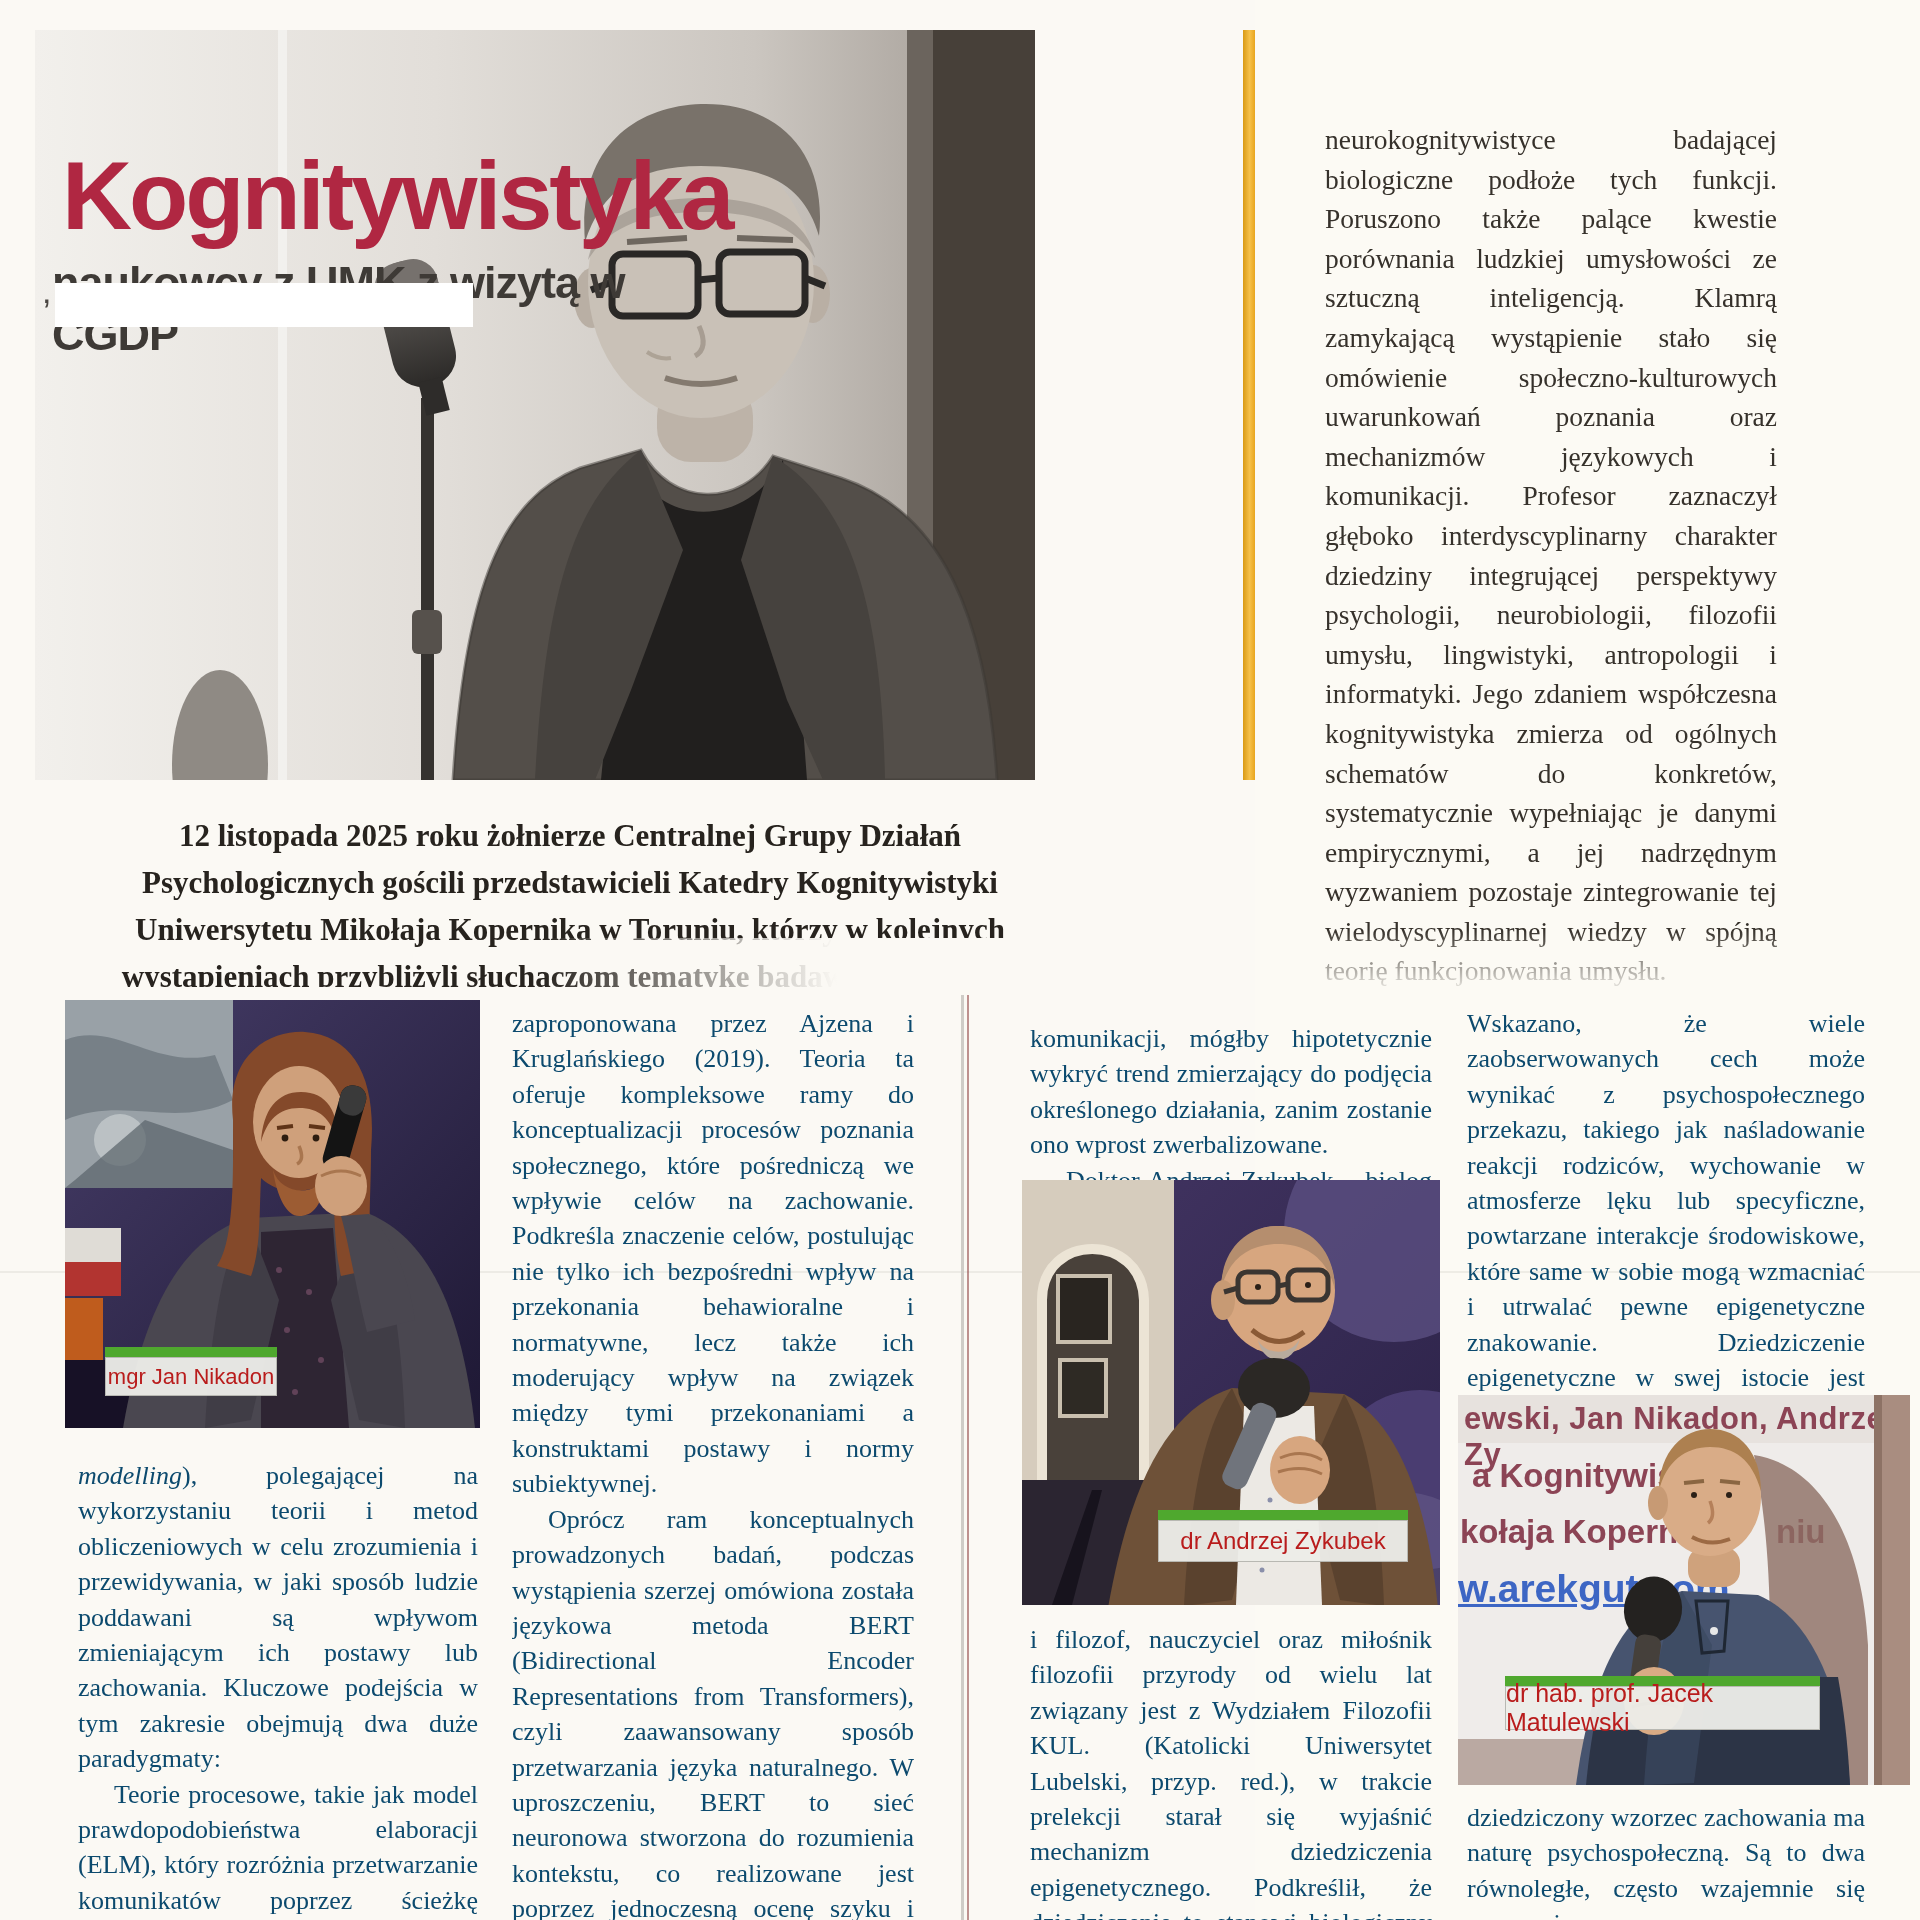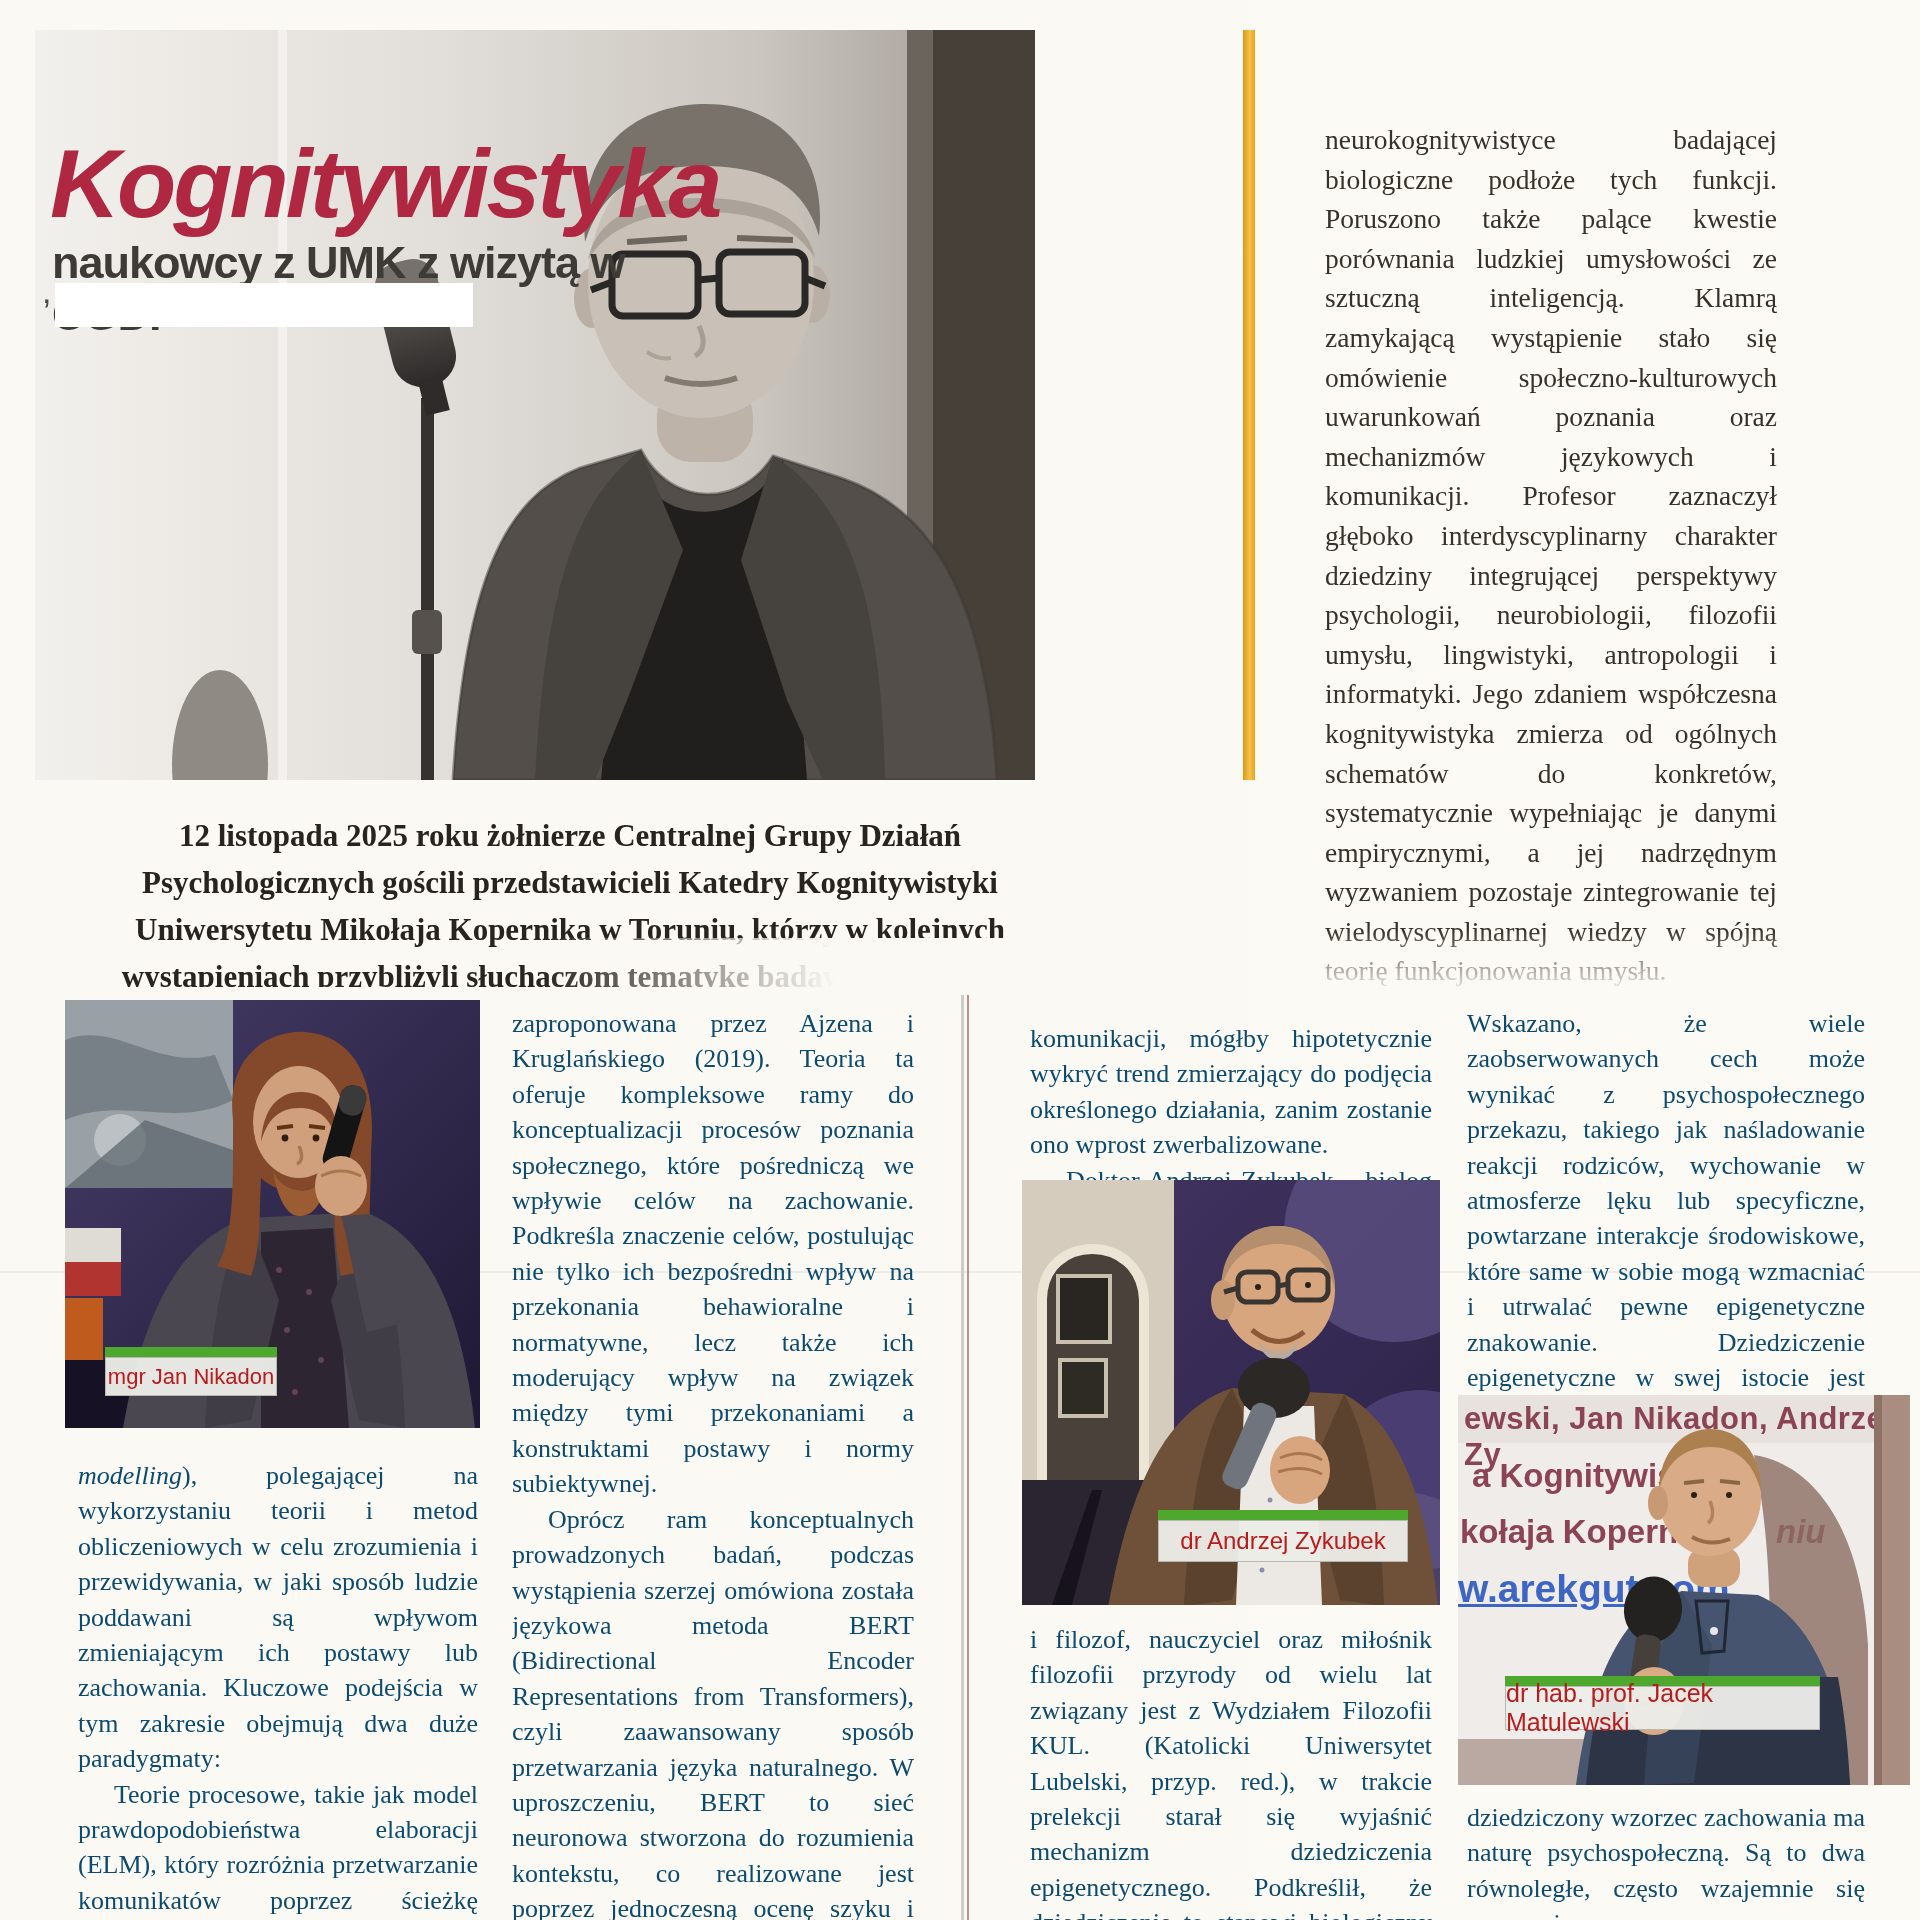--- a/index.html
+++ b/index.html
@@ -12,21 +12,21 @@
   .abs{position:absolute;}
   .page-tint{left:0;top:0;width:1920px;height:1920px;background:#fbf9f4;}
   .rightpage-tint{left:1255px;top:0;width:665px;height:1920px;background:#fcfaf4;}
 
   
   .hero{left:35px;top:30px;width:1000px;height:750px;overflow:hidden;background:#ddd9d4;}
   .hero svg{display:block;}
   .title-block{left:50px;top:135px;width:700px;}
   .headline{
     font-family:"Liberation Sans",sans-serif;font-weight:bold;
-    font-size:97px;line-height:98px;color:#b02742;letter-spacing:-3px;margin:0;font-style:italic;
+    font-size:97px;line-height:98px;color:#b02742;letter-spacing:-3px;margin:12px;
   }
   .subhead{
     font-family:"Liberation Sans",sans-serif;font-weight:bold;
     font-size:45px;line-height:52px;color:#3e3a36;letter-spacing:-1px;margin:4px 0 0 2px;
   }
   .redact{left:55px;top:283px;width:418px;height:44px;background:#ffffff;}
   .tiny-mark{left:42px;top:272px;font-size:34px;color:#4a4642;font-family:"Liberation Sans",sans-serif;}
 
   .gold-stripe{left:1243px;top:30px;width:12px;height:750px;
     background:linear-gradient(to right,#d99a15,#f6c14a 55%,#e8a51e);}
@@ -73,21 +73,21 @@
     font-family:"Liberation Sans",sans-serif;color:#b91c1c;
     display:flex;align-items:center;justify-content:center;
   }
 
   
   .p4-text{position:absolute;font-family:"Liberation Sans",sans-serif;font-weight:bold;color:#8c4455;z-index:1;}
   .p4-strip{left:0;top:0;width:452px;height:48px;background:#e7e2de;z-index:1;}
   .p4-strip-text{left:6px;top:6px;font-size:31px;letter-spacing:.5px;}
   .p4-line1{left:14px;top:62px;font-size:33px;}
   .p4-line2{left:2px;top:118px;font-size:33px;}
-  .p4-line2b{left:318px;top:118px;font-size:33px;font-style:italic;}
+  .p4-line2b{left:318px;top:118px;font-size:33px;}
   .p4-link{left:0px;top:172px;font-size:39px;color:#3d66c4;text-decoration:underline;}
 </style>
 </head>
 <body>
 
 <div class="abs page-tint"></div>
 <div class="abs rightpage-tint"></div>
 
 <div class="abs hero photo">
   <svg width="1000" height="750" viewBox="0 0 1000 750">

